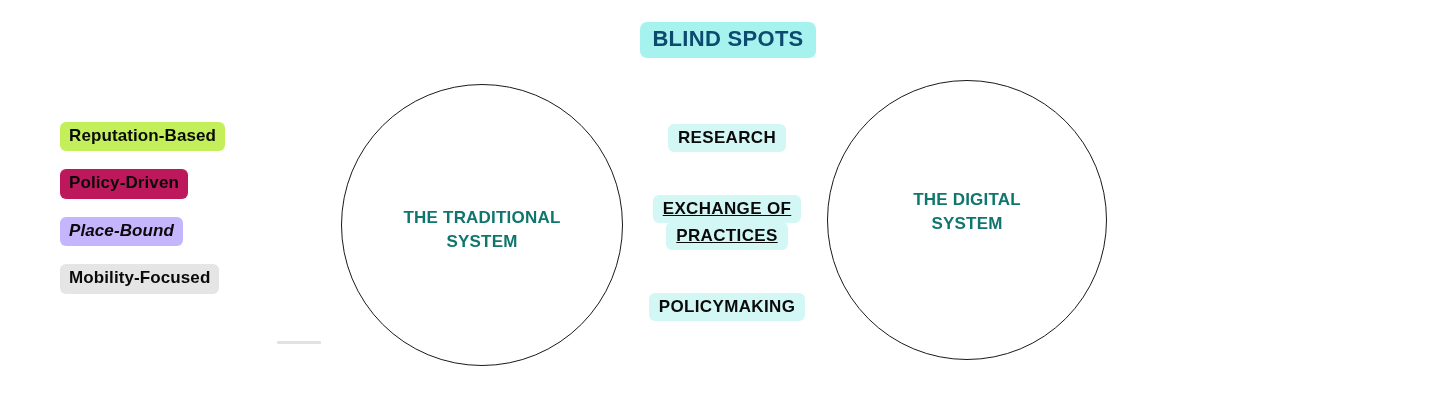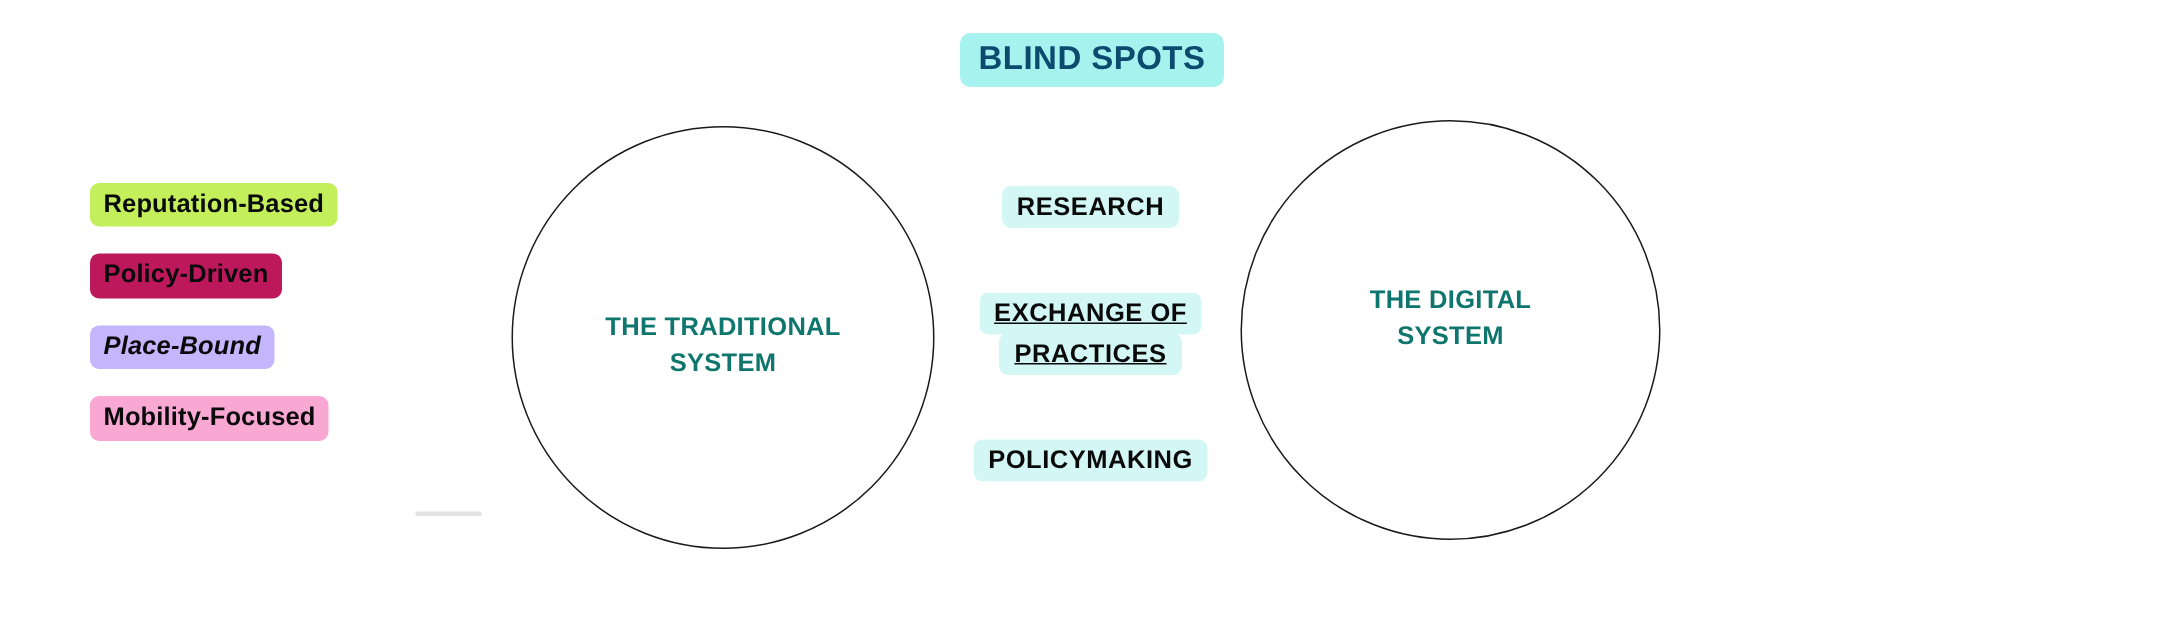--- a/index.html
+++ b/index.html
@@ -157,21 +157,21 @@
 <div id="canvas">
 
   <div class="title-wrap">
     <span class="title-badge" style="background: rgb(165, 242, 239);">BLIND SPOTS</span>
   </div>
 
   <div class="col" id="col-left">
     <span class="badge badge-side" style="background: rgb(195, 240, 90);">Reputation-Based</span>
     <span class="badge badge-side" style="background: #be185d;">Policy-Driven</span>
     <span class="badge badge-side" style="background: #c4b5fd; font-style: italic;">Place-Bound</span>
-    <span class="badge badge-side" style="background: #f9a8d4;">Mobility-Focused</span>
+    <span class="badge badge-side" style="background: #e5e5e5;">Mobility-Focused</span>
   </div>
   <div class="artifact"></div>
 
   <div class="circle" id="circle-left" style="border-color: rgb(26, 26, 26);"></div>
   <div class="circle-label" id="label-left">THE TRADITIONAL
 SYSTEM</div>
 
   <div class="col" id="col-center">
     <div class="center-item"><span class="hl" style="background: rgb(211, 247, 245);">RESEARCH</span></div>
     <div class="center-item"><span class="hl" style="background: rgb(211, 247, 245); white-space: pre-line; text-decoration: underline;">EXCHANGE OF

